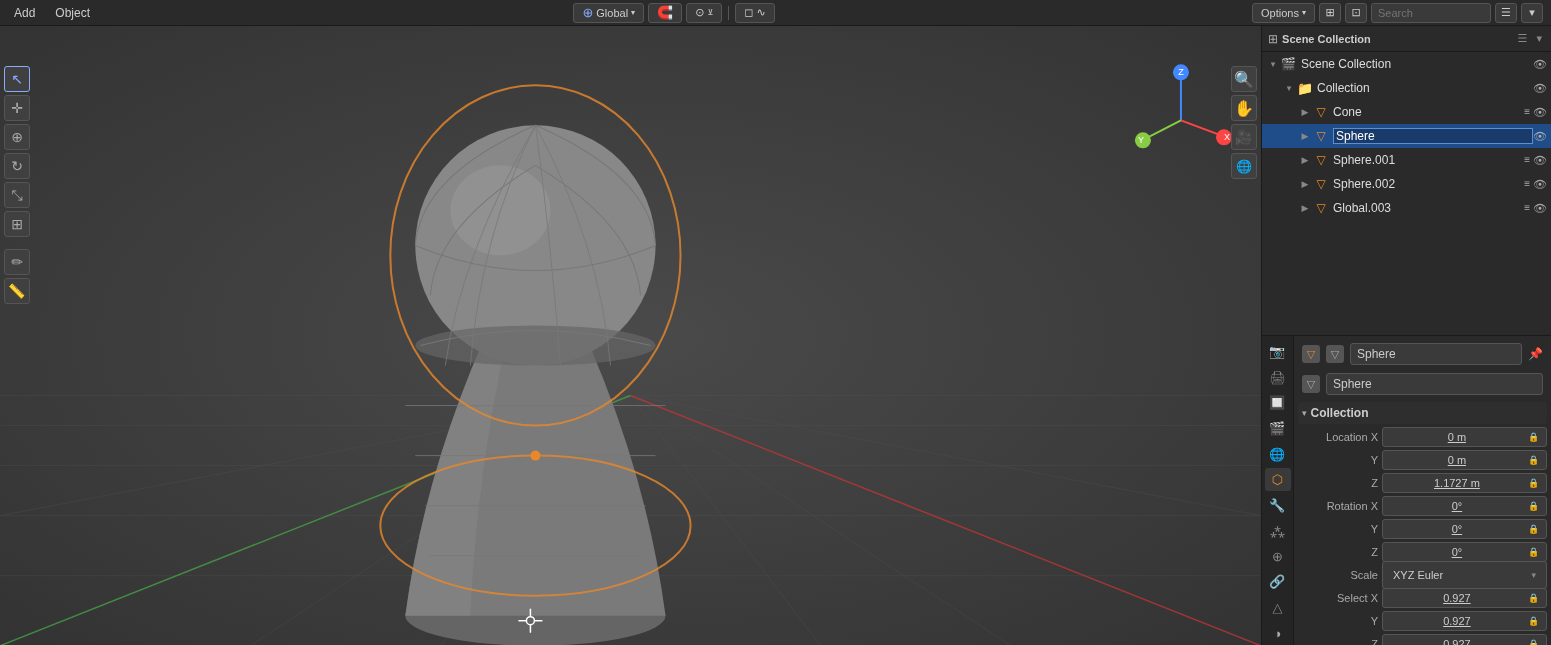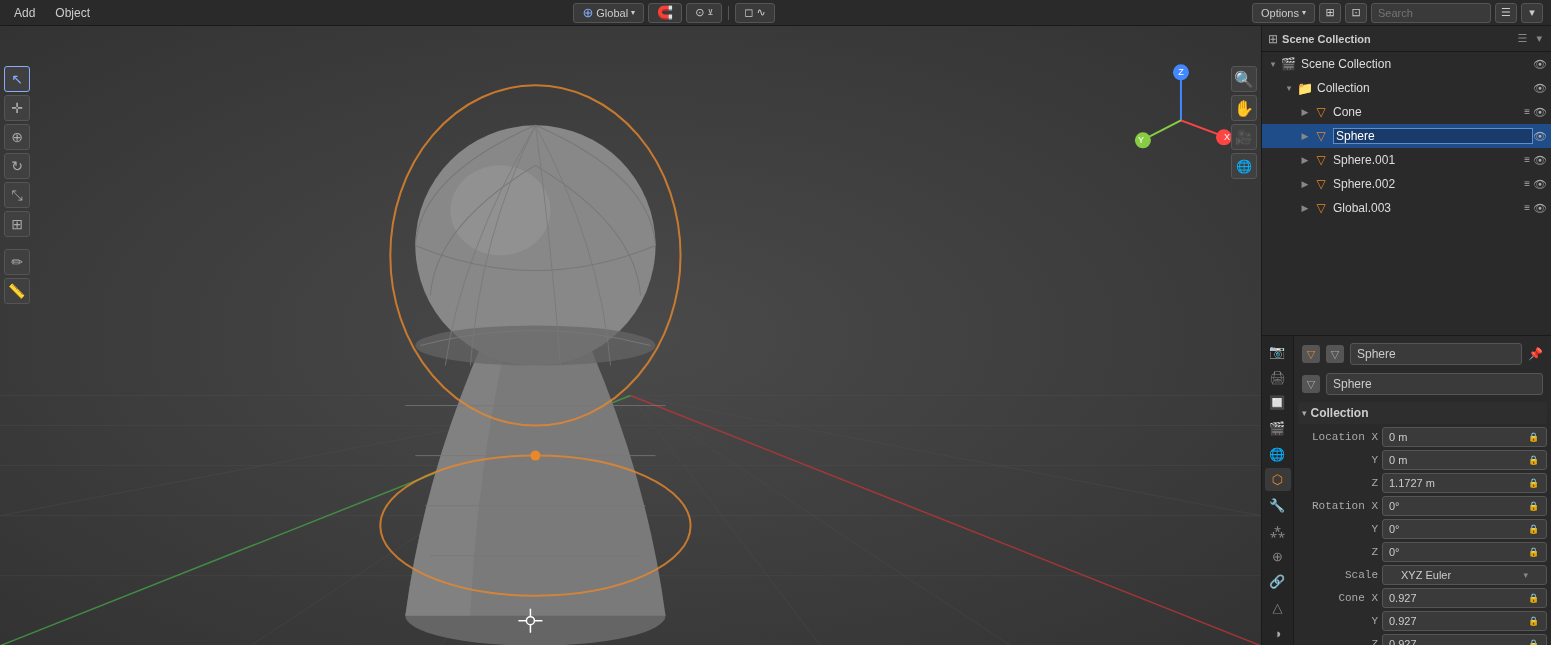--- a/index.html
+++ b/index.html
@@ -320,59 +320,60 @@
       height: 22px;
       margin-bottom: 1px;
       gap: 4px;
     }
     .prop-label {
       text-align: right;
       color: #aaa;
       font-size: 11px;
       flex-shrink: 0;
     }
-    .prop-label-wide { width: 80px; font-family: Liberation Mono, monospace; }
+    .prop-label-wide { width: 80px; }
 
     .prop-value {
       flex: 1;
       height: 20px;
       background: #3a3a3a;
       border: 1px solid #555;
       border-radius: 3px;
       color: #ccc;
       font-size: 11px;
       display: flex;
       align-items: center;
       padding: 0 6px;
       cursor: pointer;
       position: relative;
     }
 
     .prop-value-text {
       flex: 1;
-      text-align: left;
+      text-align: center;
+      text-decoration: underline;
     }
     .lock-icon {
       color: #666;
       font-size: 9px;
       margin-left: 4px;
     }
 
     
     .prop-dropdown {
       flex: 1;
-      height: 20px;
+      height: 28px;
       background: #3a3a3a;
       border: 1px solid #555;
       border-radius: 3px;
       color: #ccc;
       font-size: 11px;
       display: flex;
       align-items: center;
-      padding: 0 18px;
+      padding: 0 10px;
       justify-content: space-between;
       cursor: pointer;
     }
     .dropdown-arrow { color: #888; font-size: 9px; }
 
     
     #props-content::-webkit-scrollbar { width: 6px; }
     #props-content::-webkit-scrollbar-track { background: #252525; }
     #props-content::-webkit-scrollbar-thumb { background: #555; border-radius: 3px; }
 
@@ -775,21 +776,21 @@
 
           <div class="prop-row">
             <span class="prop-label prop-label-wide">Scale</span>
             <div class="prop-dropdown">
               <span>XYZ Euler</span>
               <span class="dropdown-arrow">▾</span>
             </div>
           </div>
 
           <div class="prop-row">
-            <span class="prop-label prop-label-wide">Cone X</span>
+            <span class="prop-label prop-label-wide">Select X</span>
             <div class="prop-value">
               <span class="prop-value-text">0.927</span>
               <span class="lock-icon">🔒</span>
             </div>
           </div>
           <div class="prop-row">
             <span class="prop-label prop-label-wide">Y</span>
             <div class="prop-value">
               <span class="prop-value-text">0.927</span>
               <span class="lock-icon">🔒</span>

